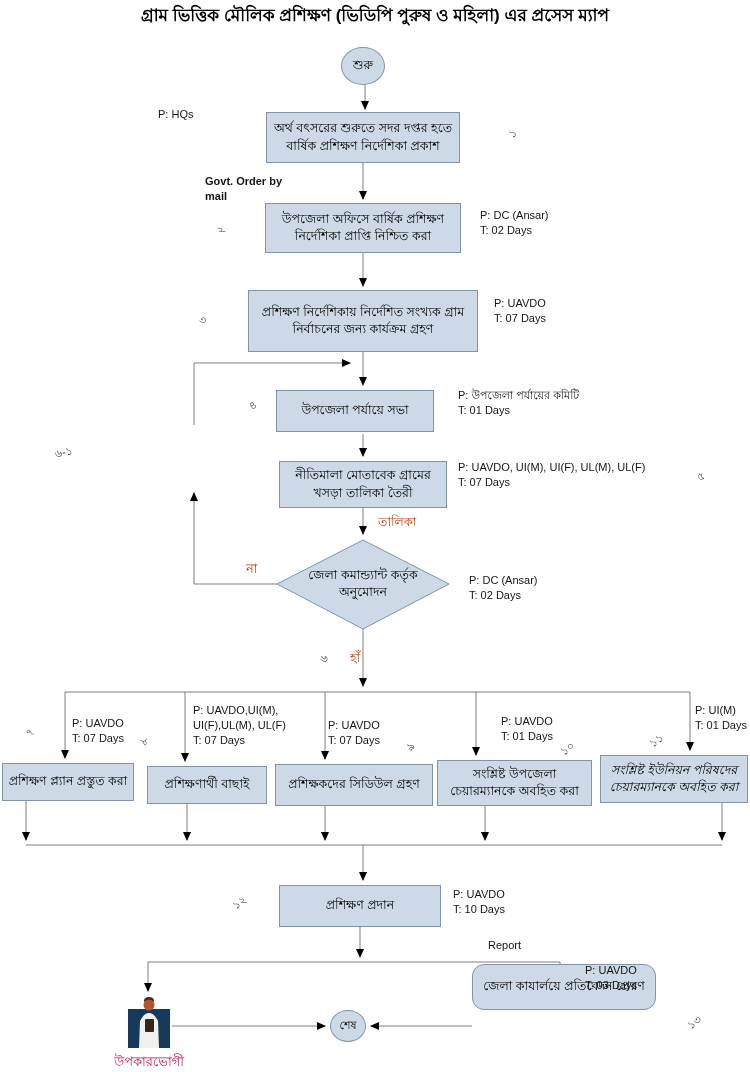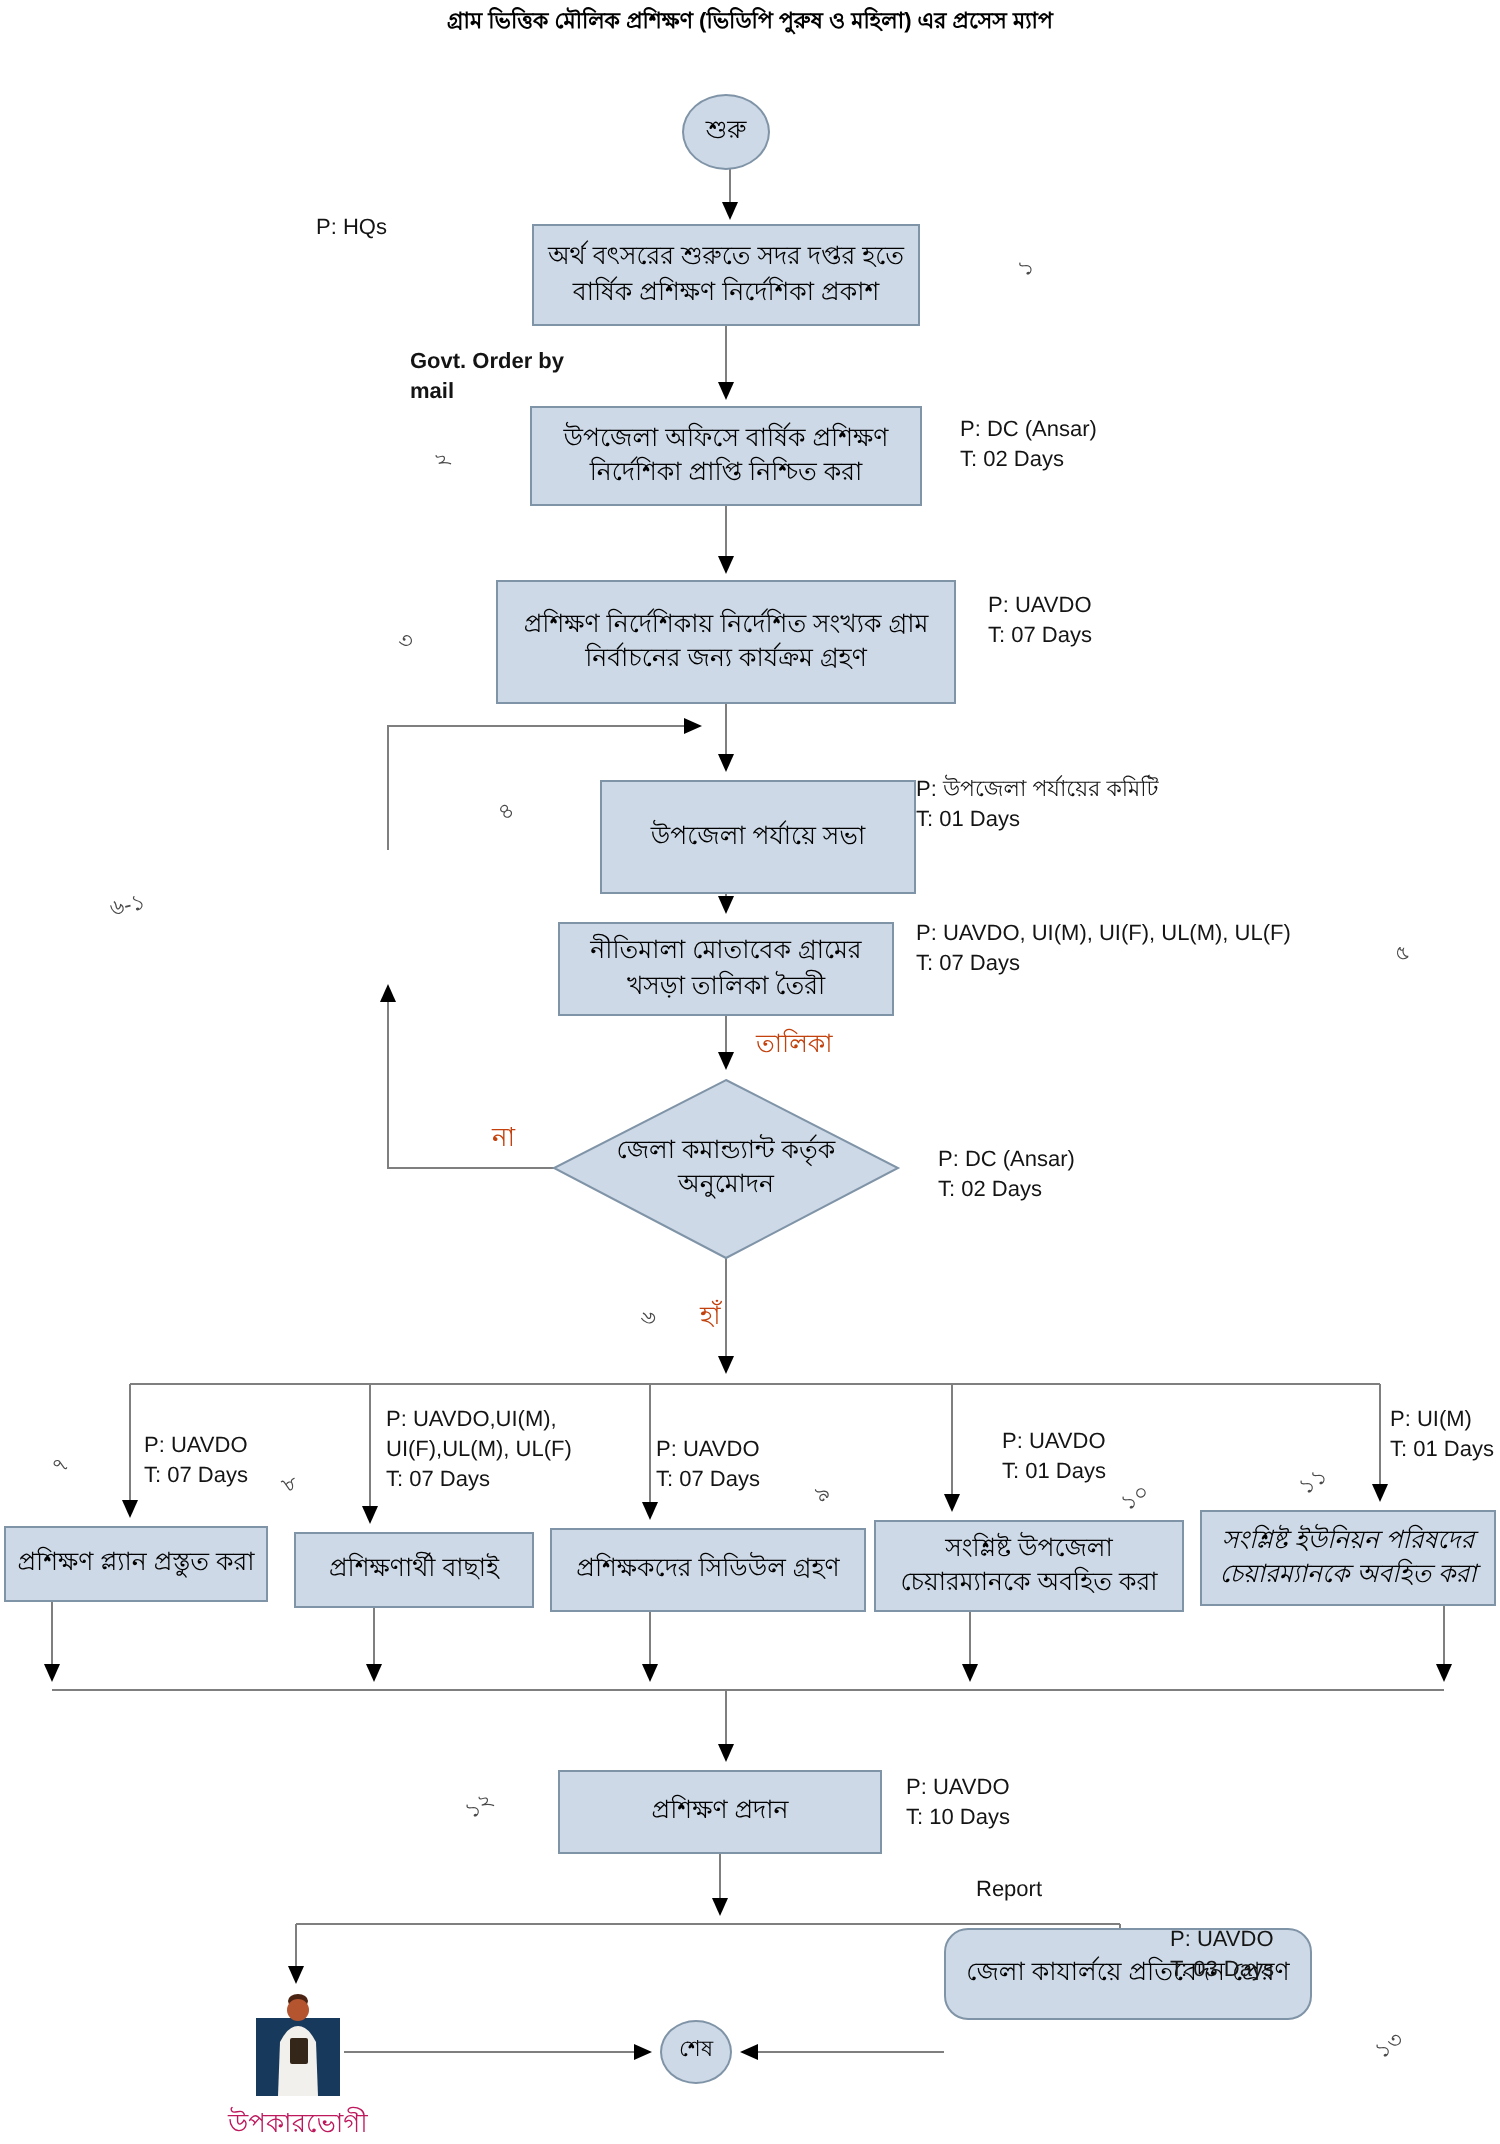--- a/index.html
+++ b/index.html
@@ -1,19 +1,19 @@
 <!DOCTYPE html>
 <html><head>
 <meta charset="utf-8">
 <style>
   html,body{margin:0;padding:0;background:#fff;}
   #canvas{position:relative;width:750px;height:1072px;background:#ffffff;overflow:hidden;
           font-family:"Liberation Sans",sans-serif;}
   .title{position:absolute;top:2px;left:0;width:750px;text-align:center;
-         font-size:11px;font-weight:bold;color:#000;}
+         font-size:17px;font-weight:bold;color:#000;}
   svg.wires{position:absolute;left:0;top:0;z-index:1;}
   .node{position:absolute;z-index:2;background:#cdd9e6;border:1px solid #8094a8;
         display:flex;align-items:center;justify-content:center;text-align:center;
         font-size:12.5px;line-height:1.4;color:#000;padding:2px 5px;box-sizing:border-box;}
   .oval{border-radius:50%;}
   .diamond-label{position:absolute;z-index:2;background:transparent;border:none;
         display:flex;align-items:center;justify-content:center;text-align:center;
         font-size:12.5px;line-height:1.35;color:#000;}
   .ann{position:absolute;z-index:3;font-size:11px;color:#141414;line-height:1.35;
        white-space:pre-line;}
@@ -79,21 +79,21 @@
 
   <div class="node" style="left:266px;top:112px;width:194px;height:51px;">
     <span>অর্থ বৎসরের শুরুতে সদর দপ্তর হতে বার্ষিক প্রশিক্ষণ নির্দেশিকা প্রকাশ</span>
   </div>
   <div class="node" style="left:265px;top:203px;width:196px;height:50px;">
     <span>উপজেলা অফিসে বার্ষিক প্রশিক্ষণ নির্দেশিকা প্রাপ্তি নিশ্চিত করা</span>
   </div>
   <div class="node" style="left:248px;top:290px;width:230px;height:62px;">
     <span>প্রশিক্ষণ নির্দেশিকায় নির্দেশিত সংখ্যক গ্রাম নির্বাচনের জন্য কার্যক্রম গ্রহণ</span>
   </div>
-  <div class="node" style="left:300px;top:390px;width:158px;height:57px;justify-content:center;">
+  <div class="node" style="left:276px;top:390px;width:158px;height:42px;justify-content:center;">
     <span>উপজেলা পর্যায়ে সভা</span>
   </div>
   <div class="node" style="left:279px;top:461px;width:168px;height:47px;">
     <span>নীতিমালা মোতাবেক গ্রামের খসড়া তালিকা তৈরী</span>
   </div>
 
   <div class="diamond-label" style="left:295px;top:549px;width:136px;height:70px;">
     <span>জেলা কমান্ড্যান্ট কর্তৃক অনুমোদন</span>
   </div>
 

